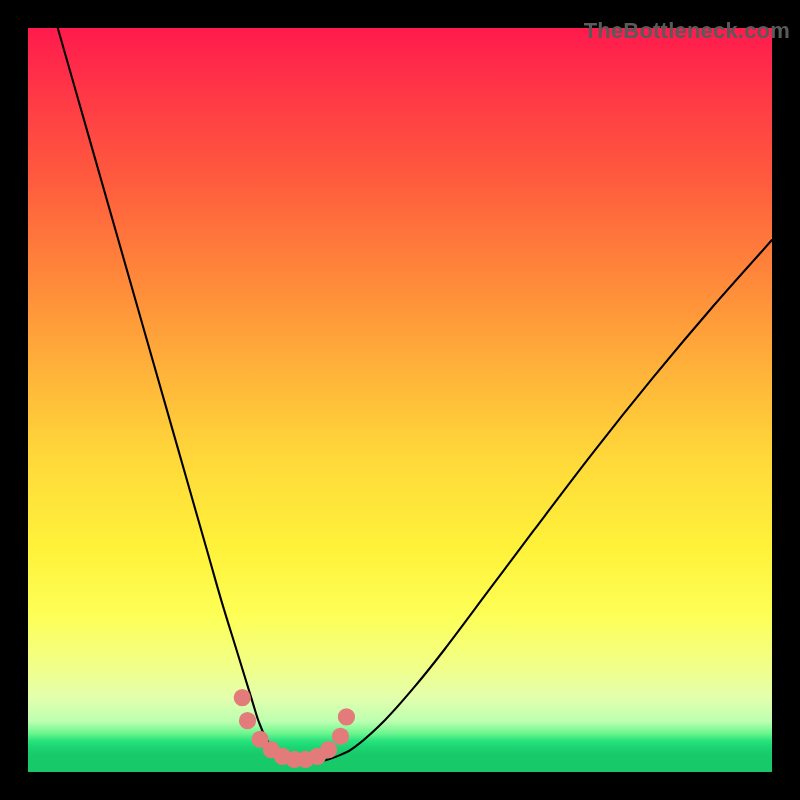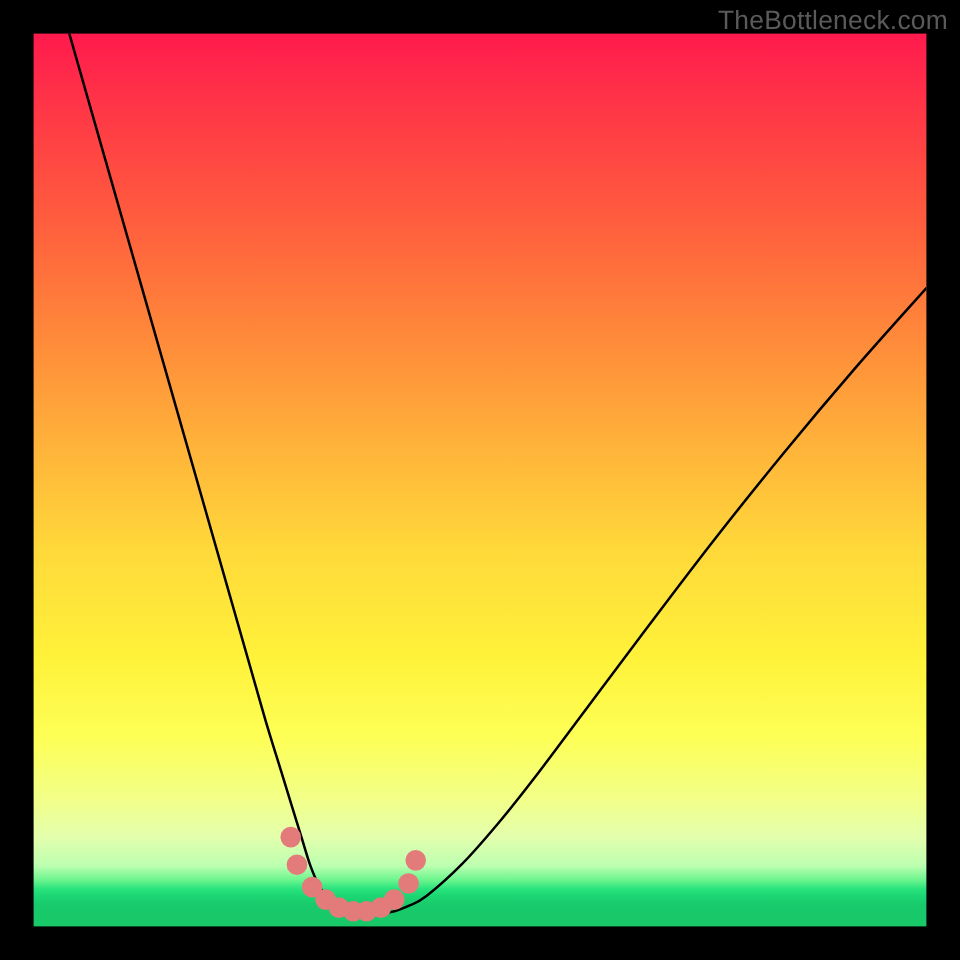--- a/index.html
+++ b/index.html
@@ -40,26 +40,26 @@
       #bcffb0 93.2%,
       #6cf58e 94.8%,
       #29e37d 95.8%,
       #1cd673 96.6%,
       #18ca6b 97.6%,
       #18c868 100%
     );
   }
   .watermark {
     position: absolute;
-    top: 4px;
+    top: 18px;
     right: 10px;
     color: #5a5a5a;
     font-size: 22px;
     letter-spacing: 0.2px;
-    font-weight: 400;
+    font-weight: 700;
     font-family: Arial, Helvetica, sans-serif;
   }
   svg.curve {
     position: absolute;
     inset: 0;
     width: 744px;
     height: 744px;
     pointer-events: none;
   }
 </style>

